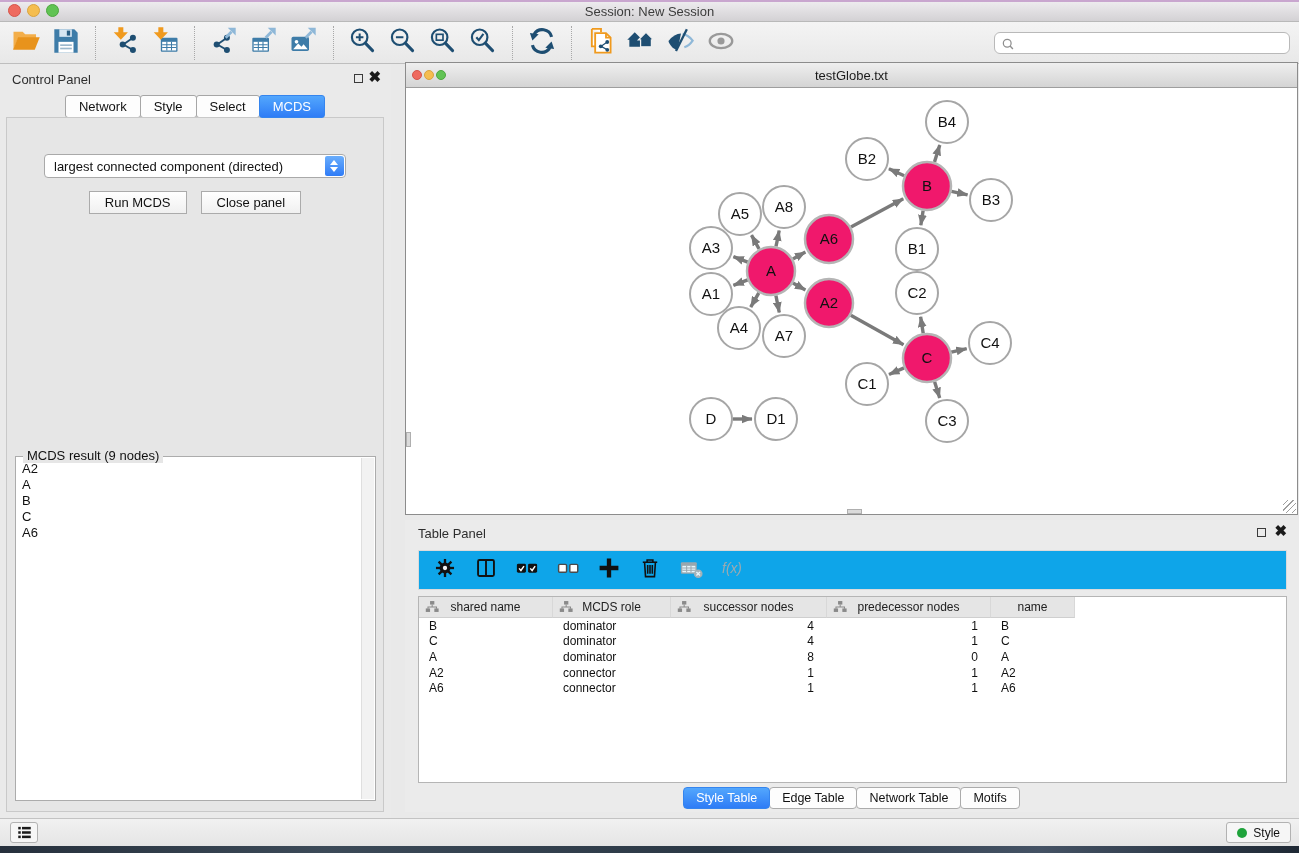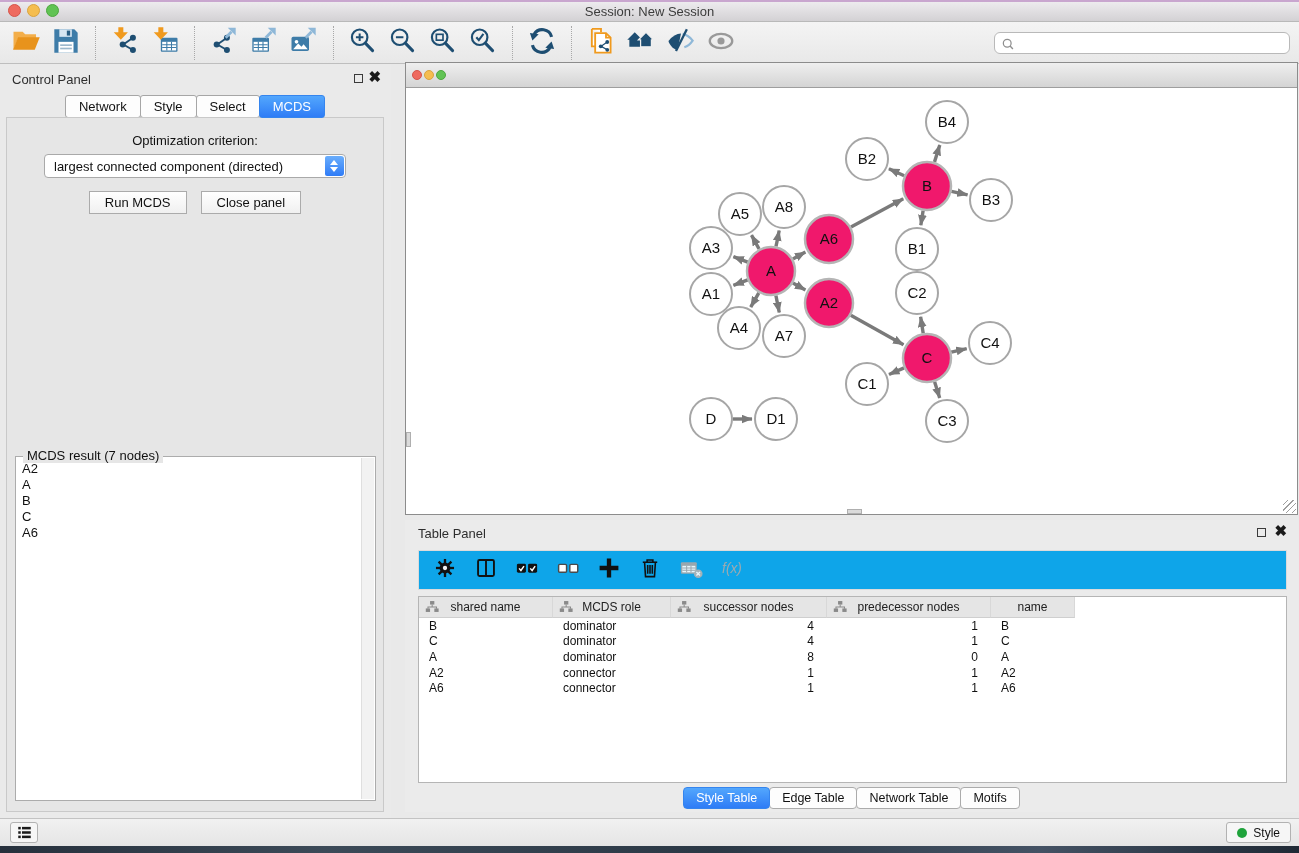--- a/index.html
+++ b/index.html
@@ -294,50 +294,50 @@
     <div class="panel-title">Control Panel</div>
     <span class="winbtn-float" style="right:28px;"></span>
     <span class="winbtn-close" style="right:10px;">✖</span>
     <div class="cp-tabs" id="control-tabs">
         <div class="seg">Network</div>
         <div class="seg">Style</div>
         <div class="seg">Select</div>
         <div class="seg active">MCDS</div>
       </div>
     <div class="cp-content">
-      <div class="opt-label">Optimization criterion:</div>
       <div class="dropdown">
         <span class="dd-text">largest connected component (directed)</span>
         <span class="dd-step"></span>
       </div>
       <div class="btn-row">
         <button class="mac-btn">Run MCDS</button>
         <button class="mac-btn">Close panel</button>
       </div>
       <div class="groupbox">
-        <span class="groupbox-label">MCDS result (7 nodes)</span>
+        <span class="groupbox-label">MCDS result (9 nodes)</span>
         <div class="result-list" id="result-list">
             <div class="ritem">A2</div>
             <div class="ritem">A</div>
             <div class="ritem">B</div>
             <div class="ritem">C</div>
             <div class="ritem">A6</div>
           </div>
         <div class="scrolltrack"></div>
       </div>
     </div>
   </div>
 
   <div class="network-window">
     <div class="nw-titlebar">
       <div class="nw-lights">
         <div class="nw-light" style="background:#EE6A5F;border:1px solid #D5544A;"></div>
         <div class="nw-light" style="background:#F5BD4F;border:1px solid #D9A33F;"></div>
         <div class="nw-light" style="background:#61C354;border:1px solid #4DA73F;"></div>
       </div>
+      <div class="nw-title">testGlobe.txt</div>
     </div>
     <div class="nw-canvas">
       <svg id="graph-svg" viewBox="0 0 891 426">
           <defs>
             <marker id="arw" viewBox="0 0 10 8" refX="9.5" refY="4" markerWidth="11" markerHeight="9" orient="auto" markerUnits="userSpaceOnUse">
               <path d="M0 0 L10 4 L0 8 Z" fill="#7A7A7A"></path>
             </marker>
           </defs>
           <line x1="341.7" y1="191.9" x2="327.4" y2="197.4" stroke="#7A7A7A" stroke-width="3.4" marker-end="url(#arw)"></line>
           <line x1="386.9" y1="195.1" x2="399.4" y2="202.0" stroke="#7A7A7A" stroke-width="3.4" marker-end="url(#arw)"></line>

